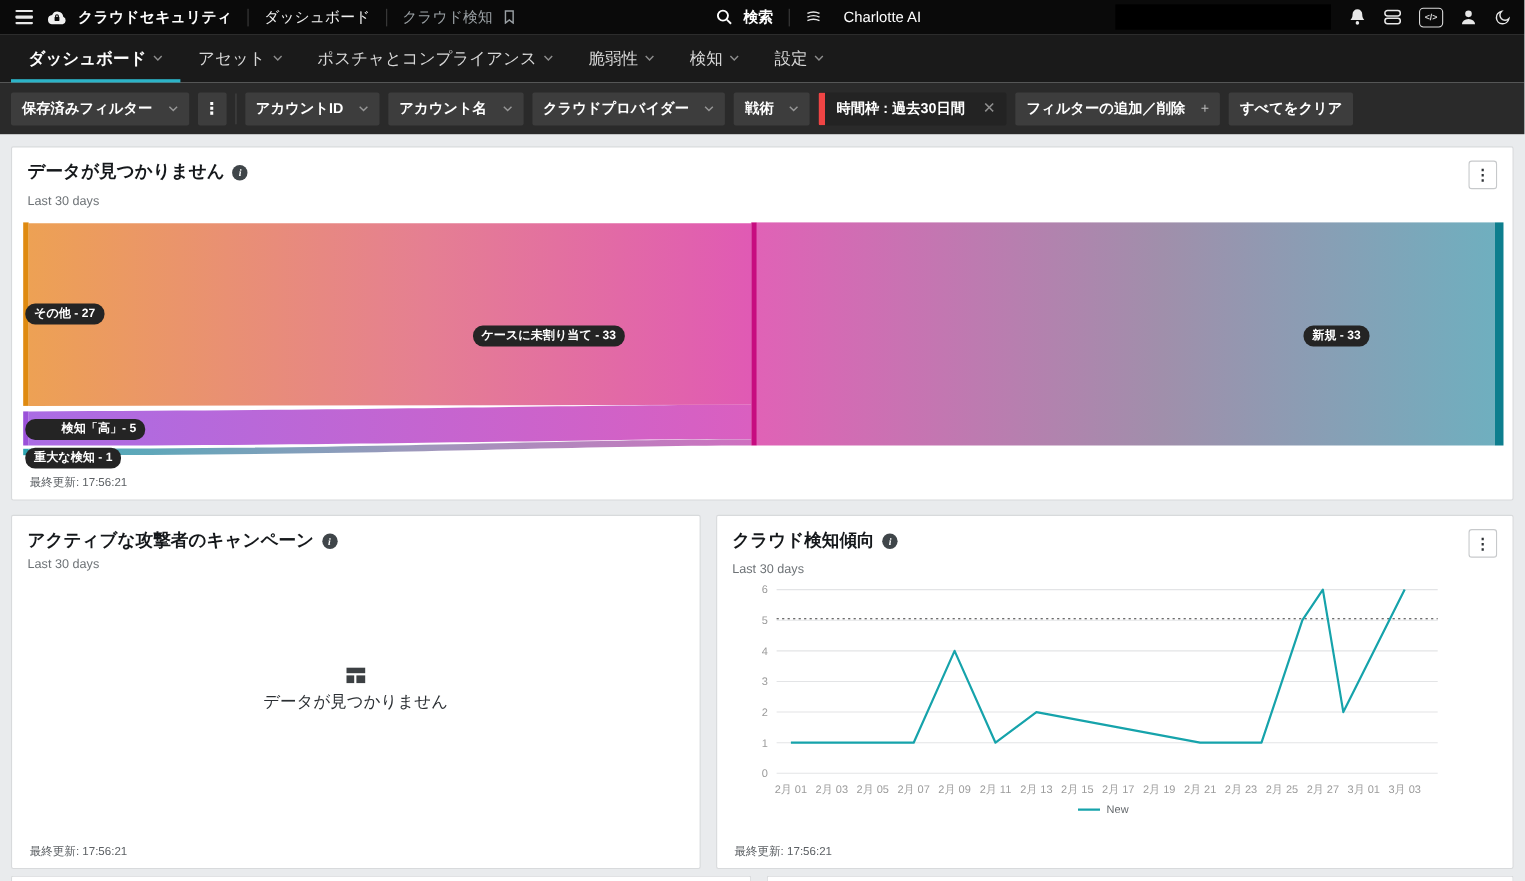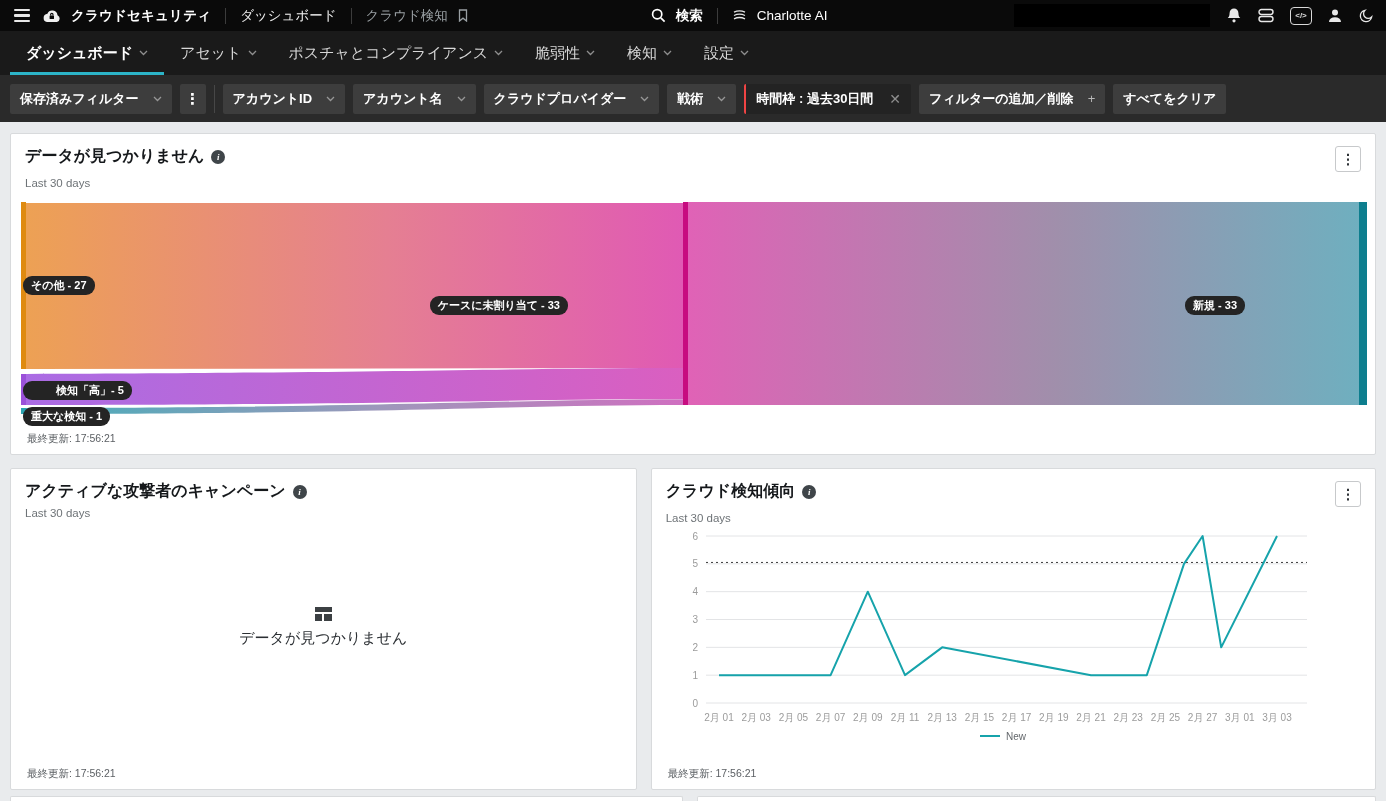--- a/index.html
+++ b/index.html
@@ -14,42 +14,42 @@
     padding:0 12px; color:#fff; gap:10px;
   }
   .topbar .grp { display:flex; align-items:center; gap:10px; }
   .tb-sep { width:1px; height:16px; background:#3c3c3c; margin:0 4px; }
   .hamburger { display:flex; flex-direction:column; gap:3px; cursor:pointer; padding:2px; }
   .hamburger span { width:16px; height:2.5px; background:#e8e8e8; border-radius:1px; }
   .product { font-weight:700; font-size:13.5px; letter-spacing:.2px; }
   .crumb { font-size:13.5px; color:#f0f0f0; }
   .crumb.dim { color:#9aa0a4; }
   .searchlbl { font-weight:700; font-size:13.5px; }
-  .charlotte { font-size:13.5px; color:#fff; }
+  .charlotte { font-size:13.5px; color:#fff;margin-left:10px; }
   .redacted { width:196px; height:23px; background:#000; }
   .tb-icons { display:flex; align-items:center; gap:15px; }
   .icon-btn { display:flex; align-items:center; justify-content:center; cursor:pointer; }
   .codebox { width:22px; height:18px; border:1.5px solid #d9d9d9; border-radius:4px;
     color:#d9d9d9; font-size:8px; font-weight:700; display:flex; align-items:center; justify-content:center; }
   
   .navbar { height:44px; background:#1a1a1a; display:flex; align-items:stretch; padding:0 10px; }
   .navtab { display:flex; align-items:center; gap:6px; padding:0 16px; color:#d8d8d8;
     font-size:15px; position:relative; cursor:pointer; }
   .navtab.active { color:#fff; font-weight:700; }
   .navtab.active::after { content:""; position:absolute; left:0; right:0; bottom:0; height:3px; background:#2cb4c8; }
   .chev { opacity:.75; }
   
   .filterbar { height:47px; background:#2a2a2a; display:flex; align-items:center; padding:0 10px; gap:8px; }
   .fbtn { background:#3d3d3d; color:#fff; border:none; height:30px; padding:0 10px;
     font-size:13px; font-weight:700; border-radius:2px; display:flex; align-items:center; gap:14px;
     cursor:pointer; font-family:inherit; white-space:nowrap; }
   .fbtn .sym { color:#b9b9b9; font-weight:400; }
   .fb-kebab { width:26px; justify-content:center; font-size:15px; }
   .fb-div { width:1px; height:28px; background:#474747; }
-  .timechip { background:#232323; border-left:2px solid #ef4444; }
+  .timechip { background:#232323; border-left:6px solid #ef4444; }
   .timechip .x { color:#8f8f8f; font-size:14px; font-weight:400; margin-left:2px; }
   
   .content { padding:11px 10px 0 10px; }
   .card { background:#fff; border:1px solid #d8dadc; border-radius:2px; position:relative; }
   .card-head { padding:12px 14px 0 14px; display:flex; align-items:flex-start; }
   .card-title { font-size:16px; font-weight:600; color:#15181b; display:flex; align-items:center; gap:7px; }
   .info-i { width:14px; height:14px; border-radius:50%; background:#3f4549; color:#fff;
     font-size:9px; font-weight:700; display:inline-flex; align-items:center; justify-content:center;
     font-family:"Liberation Serif", serif; font-style:italic; cursor:pointer; }
   .subtitle { font-size:11.5px; color:#6e7377; margin-top:5px; padding:0 14px; }

